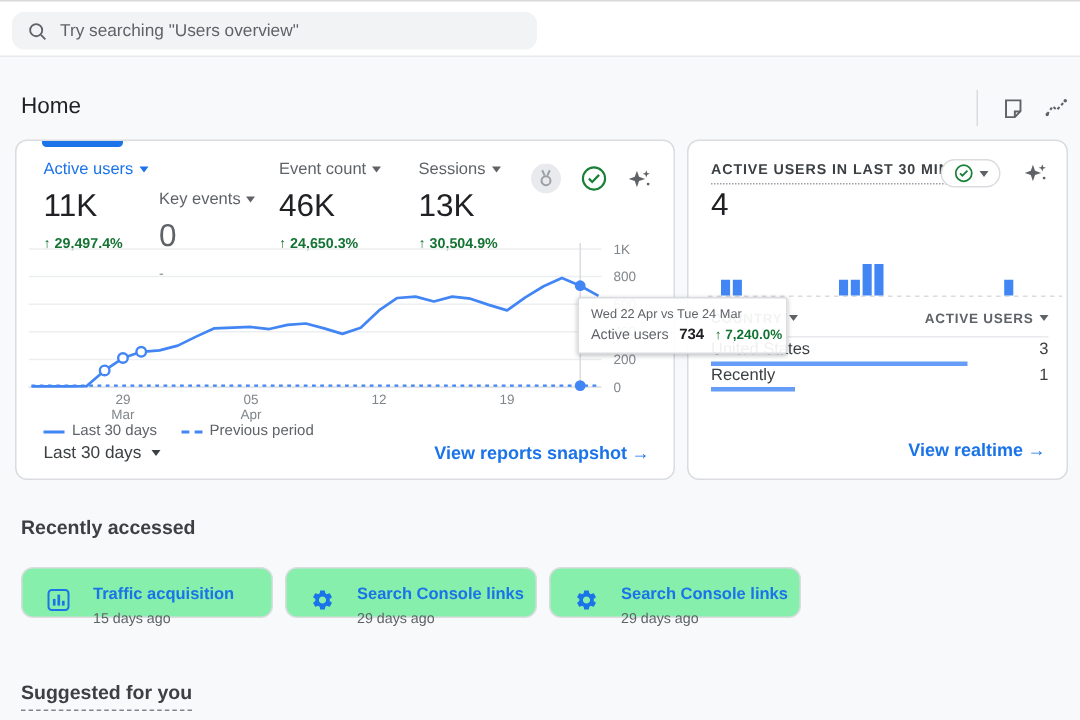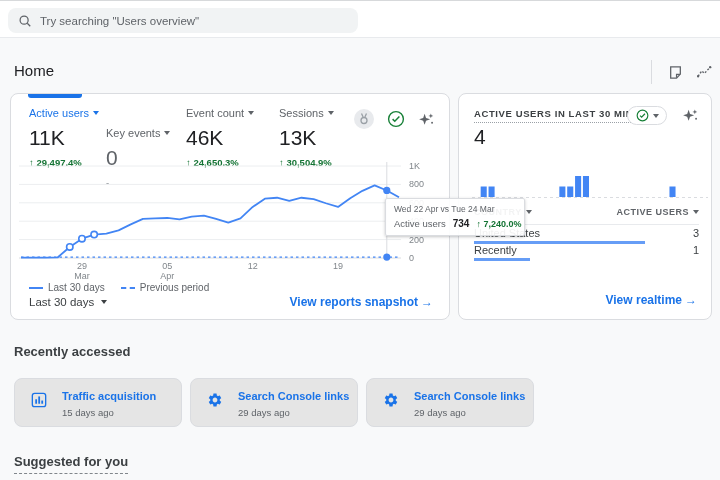--- a/index.html
+++ b/index.html
@@ -67,21 +67,21 @@
   .tt-date { font-size:8.5px; color:#5f6368; white-space:nowrap; }
   .tt-row { display:flex; align-items:baseline; gap:7px; margin-top:4px; white-space:nowrap; }
   .tt-metric { font-size:9.5px; color:#5f6368; }
   .tt-value { font-size:10px; font-weight:bold; color:#202124; }
   .tt-change { font-size:9px; font-weight:bold; color:#137333; }
 
   
   .section-title { position:absolute; left:14px; font-size:13px; font-weight:bold; color:#3c4043; }
   .ra-title { top:306px; }
   .sf-title { top:416px; border-bottom:1px dashed #80868b; padding-bottom:4px; }
-  .ra-card { position:absolute; top:340px; width:168px; height:49px; background:#e5e5e5; border:1px solid #dadce0; border-radius:8px; cursor:pointer; }
+  .ra-card { position:absolute; top:340px; width:168px; height:34px; background:#86efac; border:1px solid #dadce0; border-radius:8px; cursor:pointer; }
   .ra-card.c1 { left:14px; } .ra-card.c2 { left:190px; } .ra-card.c3 { left:366px; }
   .ra-icon { position:absolute; left:16px; top:13px; }
   .ra-text { position:absolute; left:47px; top:11px; }
   .ra-link { font-size:11px; font-weight:bold; color:#1a73e8; white-space:nowrap; }
   .ra-time { font-size:9.5px; color:#5f6368; margin-top:5px; }
 
   svg text { font-family:"Liberation Sans","DejaVu Sans",sans-serif; }
 </style>
 </head>
 <body>

